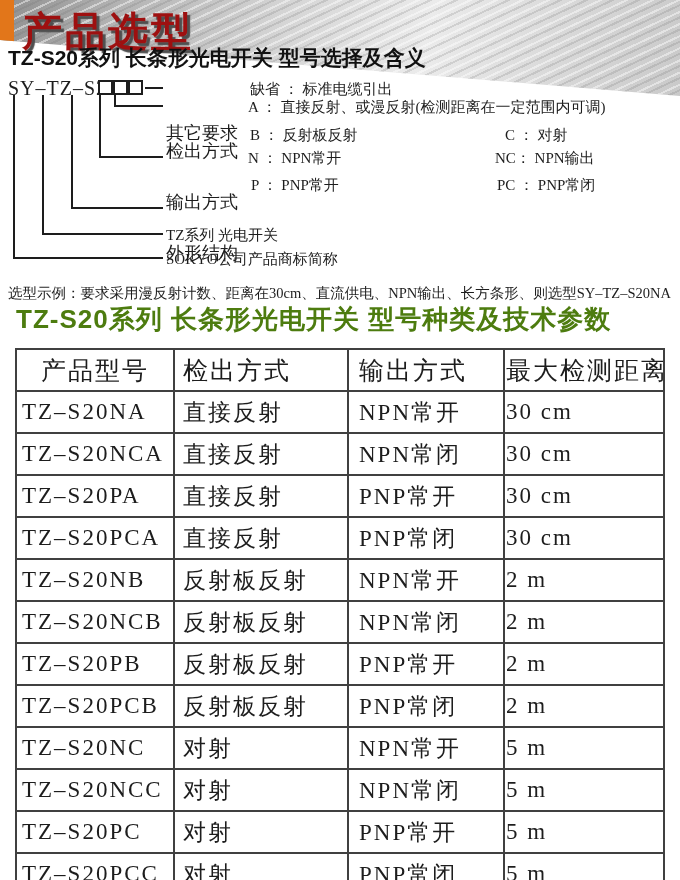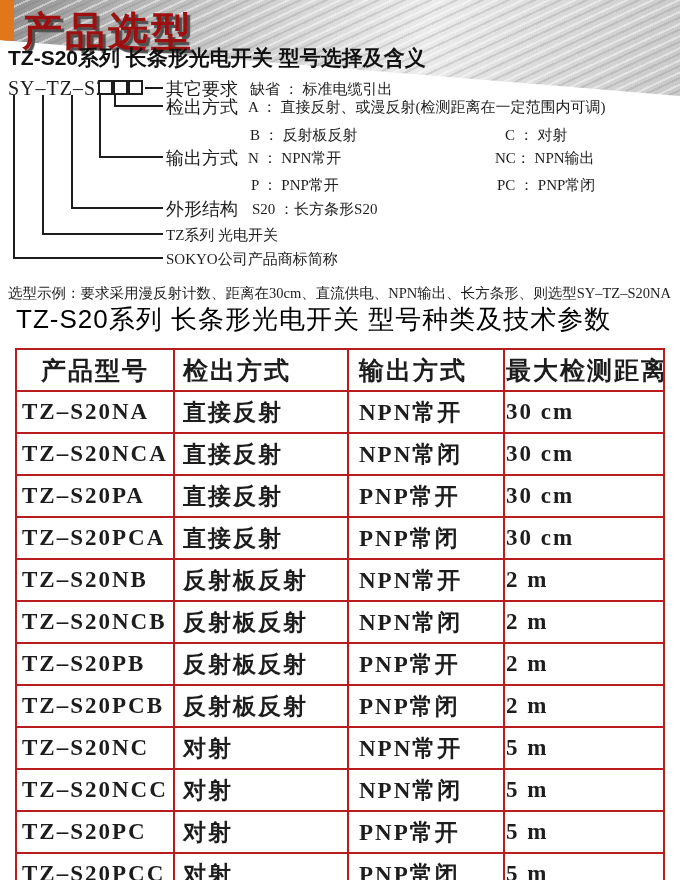--- a/index.html
+++ b/index.html
@@ -16,35 +16,35 @@
   .banner-title{position:absolute;left:22px;top:4px;
     font-family:"Liberation Sans","DejaVu Sans",sans-serif;font-weight:900;
     font-size:40px;letter-spacing:3px;color:#9e1010;
     text-shadow:3px 3px 1px #4f4f4f;}
   .doc-subtitle{position:absolute;left:8px;top:44px;
     font-family:"Liberation Sans","DejaVu Sans",sans-serif;font-weight:bold;
     font-size:21px;color:#111;white-space:nowrap;}
 
   
   .dg{position:absolute;font-size:15px;line-height:22px;white-space:pre;}
-  .dg-label{font-size:18px;}
+  .dg-label{font-size:18px;margin-top:44px;}
   .model-code{position:absolute;left:8px;top:78px;font-size:20px;line-height:20px;letter-spacing:1px;}
   .mbox{position:absolute;top:80px;width:11px;height:11px;border:2px solid #1d1d1d;background:#fff;}
   .vline{position:absolute;width:2px;background:#1d1d1d;}
   .hline{position:absolute;height:2px;background:#1d1d1d;}
   .example{position:absolute;left:8px;top:284px;font-size:14.5px;white-space:nowrap;letter-spacing:0;}
 
   
   .section2-title{position:absolute;left:16px;top:302px;
-    font-family:"Liberation Sans","DejaVu Sans",sans-serif;font-weight:normal;
-    font-size:26px;letter-spacing:1px;color:#000000;white-space:nowrap;}
+    font-family:"Liberation Sans","DejaVu Sans",sans-serif;font-weight:bold;
+    font-size:26px;letter-spacing:1px;color:#4d7c0f;white-space:nowrap;}
 
   table.spec{position:absolute;left:15px;top:348px;width:648px;
     border-collapse:collapse;table-layout:fixed;}
-  table.spec th,table.spec td{border:2px solid #b91c1c;font-weight:bold;
+  table.spec th,table.spec td{border:2px solid #404040;font-weight:normal;
     font-size:23px;letter-spacing:2px;overflow:hidden;white-space:nowrap;}
   table.spec th{height:38px;font-size:25px;}
   table.spec td{height:38px;}
   .col0{width:158px;} .col1{width:174px;} .col2{width:156px;} .col3{width:160px;}
   th.c0{text-align:center;}
   th.c1,td.c1{text-align:left;padding-left:8px;}
   th.c2,td.c2{text-align:left;padding-left:10px;}
   th.c3,td.c3{text-align:left;white-space:pre;}
   td.c0{text-align:left;padding-left:5px;letter-spacing:1px;}
 </style>
@@ -84,21 +84,20 @@
   <div class="dg" style="left:248px;top:96px;">A ： 直接反射、或漫反射(检测距离在一定范围内可调)</div>
   <div class="dg" style="left:505px;top:124px;">C ： 对射</div>
 
   <div class="dg dg-label" style="left:166px;top:147px;">输出方式</div>
   <div class="dg" style="left:248px;top:147px;">N ： NPN常开</div>
   <div class="dg" style="left:495px;top:147px;">NC： NPN输出</div>
   <div class="dg" style="left:251px;top:174px;">P ： PNP常开</div>
   <div class="dg" style="left:497px;top:174px;">PC ： PNP常闭</div>
 
   <div class="dg dg-label" style="left:166px;top:198px;">外形结构</div>
-  <div class="dg" style="left:252px;top:198px;">S20 ：长方条形S20</div>
 
   <div class="dg" style="left:166px;top:224px;">TZ系列 光电开关</div>
   <div class="dg" style="left:166px;top:248px;">SOKYO公司产品商标简称</div>
 
   <div class="example">选型示例：要求采用漫反射计数、距离在30cm、直流供电、NPN输出、长方条形、则选型SY–TZ–S20NA</div>
 
   <div class="section2-title">TZ-S20系列 长条形光电开关  型号种类及技术参数</div>
 
   <table class="spec">
     <colgroup>

